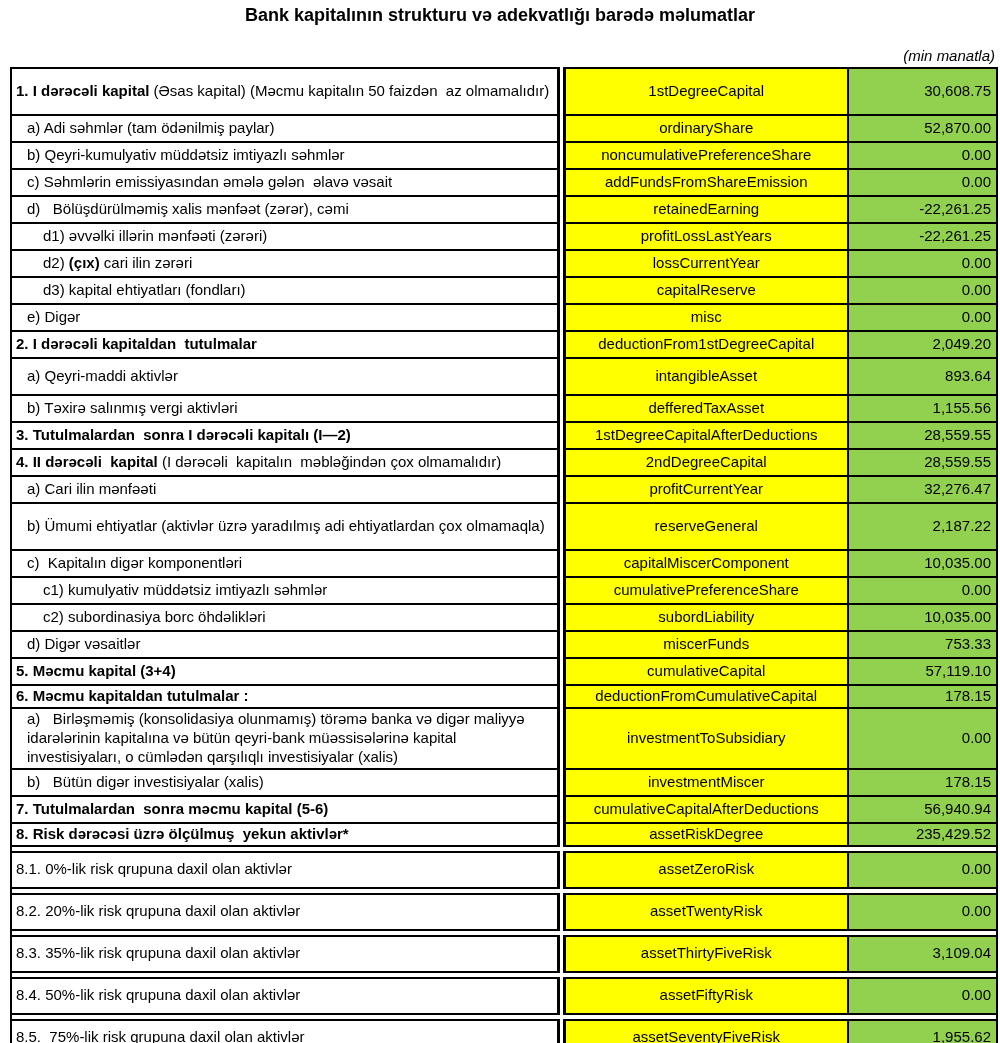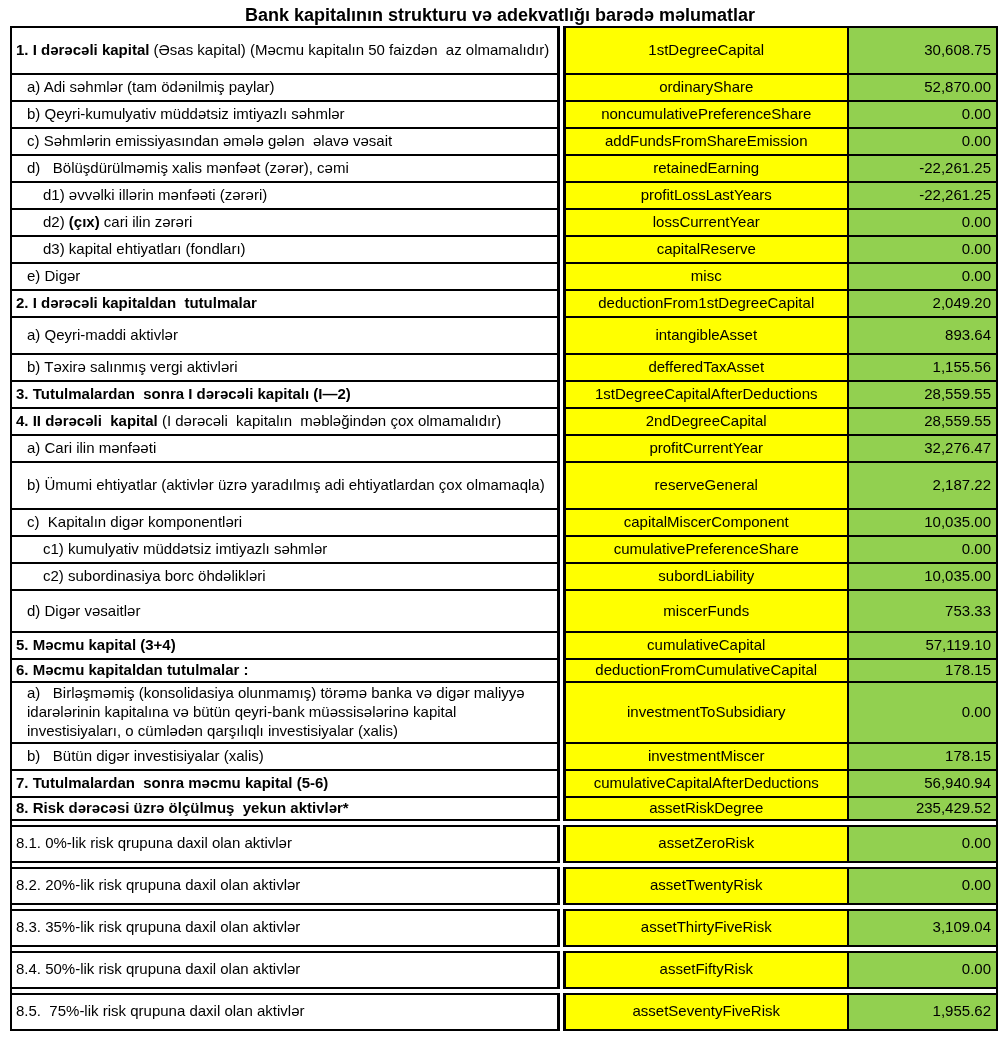--- a/index.html
+++ b/index.html
@@ -70,20 +70,21 @@
     padding: 0;
     border-left: 2px solid #000;
     border-right: 2px solid #000;
   }
 </style>
 </head>
 <body>
 
 <div class="page">
   <div class="title">Bank kapitalının strukturu və adekvatlığı barədə məlumatlar</div>
+  <div class="unit-note">(min manatla)</div>
 
   <table class="capital-table">
     <colgroup>
       <col class="c-desc">
       <col class="c-code">
       <col class="c-value">
     </colgroup>
     <tbody>
         <tr style="height: 47px;">
     <td class="desc indent-0"><b>1. I dərəcəli kapital</b><span> (Əsas kapital) (Məcmu kapitalın 50 faizdən  az olmamalıdır)</span></td>
@@ -173,21 +174,21 @@
         <tr style="height: 27px;">
     <td class="desc indent-2"><span>c1) kumulyativ müddətsiz imtiyazlı səhmlər</span></td>
     <td class="code">cumulativePreferenceShare</td>
     <td class="value">0.00</td>
   </tr>
         <tr style="height: 27px;">
     <td class="desc indent-2"><span>c2) subordinasiya borc öhdəlikləri</span></td>
     <td class="code">subordLiability</td>
     <td class="value">10,035.00</td>
   </tr>
-        <tr style="height: 42px;">
+        <tr style="height: 27px;">
     <td class="desc indent-1"><span>d) Digər vəsaitlər</span></td>
     <td class="code">miscerFunds</td>
     <td class="value">753.33</td>
   </tr>
         <tr style="height: 27px;">
     <td class="desc indent-0"><b>5. Məcmu kapital (3+4)</b></td>
     <td class="code">cumulativeCapital</td>
     <td class="value">57,119.10</td>
   </tr>
         <tr style="height: 21px; padding-left: 28px;">

